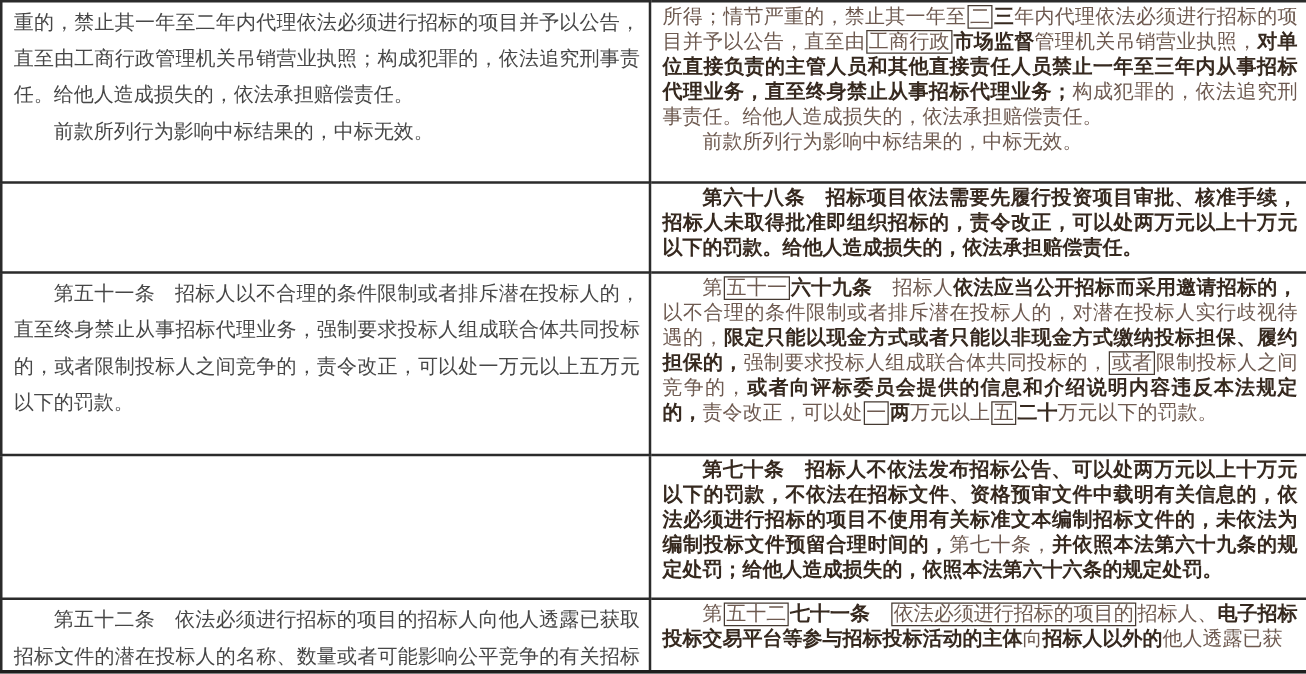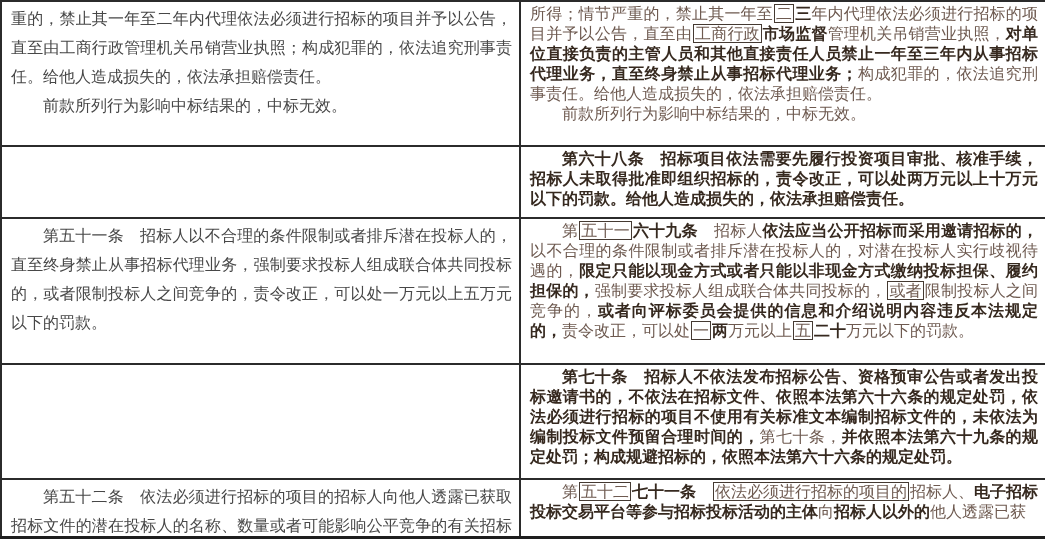--- a/index.html
+++ b/index.html
@@ -76,21 +76,21 @@
         <td class="col-left vmid">
             <p class="para indent"><span class="seg-normal">第五十一条　招标人以不合理的条件限制或者排斥潜在投标人的，直至终身禁止从事招标代理业务，强制要求投标人组成联合体共同投标的，或者限制投标人之间竞争的，责令改正，可以处一万元以上五万元以下的罚款。</span></p>
           </td>
         <td class="col-right">
             <p class="para indent"><span class="seg-normal">第</span><span class="seg-deleted">五十一</span><span class="seg-bold">六十九条</span><span class="seg-normal">　招标人</span><span class="seg-bold">依法应当公开招标而采用邀请招标的，</span><span class="seg-normal">以不合理的条件限制或者排斥潜在投标人的，对潜在投标人实行歧视待遇的，</span><span class="seg-bold">限定只能以现金方式或者只能以非现金方式缴纳投标担保、履约担保的，</span><span class="seg-normal">强制要求投标人组成联合体共同投标的，</span><span class="seg-deleted">或者</span><span class="seg-normal">限制投标人之间竞争的，</span><span class="seg-bold">或者向评标委员会提供的信息和介绍说明内容违反本法规定的，</span><span class="seg-normal">责令改正，可以处</span><span class="seg-deleted">一</span><span class="seg-bold">两</span><span class="seg-normal">万元以上</span><span class="seg-deleted">五</span><span class="seg-bold">二十</span><span class="seg-normal">万元以下的罚款。</span></p>
           </td>
       </tr>
       <tr class="r4">
         <td class="col-left"></td>
         <td class="col-right">
-            <p class="para indent"><span class="seg-bold">第七十条　招标人不依法发布招标公告、资格预审公告或者发出投标邀请书的，不依法在招标文件、依照本法第六十六条的规定处罚，依法必须进行招标的项目不使用有关标准文本编制招标文件的，未依法为编制投标文件预留合理时间的，</span><span class="seg-normal">第七十条，</span><span class="seg-bold">并依照本法第六十九条的规定处罚；构成规避招标的，依照本法第六十六条的规定处罚。</span></p>
+            <p class="para indent"><span class="seg-bold">第七十条　招标人不依法发布招标公告、可以处两万元以上十万元以下的罚款，不依法在招标文件、资格预审文件中载明有关信息的，依法必须进行招标的项目不使用有关标准文本编制招标文件的，未依法为编制投标文件预留合理时间的，</span><span class="seg-normal">第七十条，</span><span class="seg-bold">并依照本法第六十九条的规定处罚；给他人造成损失的，依照本法第六十六条的规定处罚。</span></p>
           </td>
       </tr>
       <tr class="r5">
         <td class="col-left">
             <p class="para indent"><span class="seg-normal">第五十二条　依法必须进行招标的项目的招标人向他人透露已获取招标文件的潜在投标人的名称、数量或者可能影响公平竞争的有关招标投</span></p>
           </td>
         <td class="col-right">
             <p class="para indent"><span class="seg-normal">第</span><span class="seg-deleted">五十二</span><span class="seg-bold">七十一条</span><span class="seg-normal">　</span><span class="seg-deleted">依法必须进行招标的项目的</span><span class="seg-normal">招标人、</span><span class="seg-bold">电子招标投标交易平台等参与招标投标活动的主体</span><span class="seg-normal">向</span><span class="seg-bold">招标人以外的</span><span class="seg-normal">他人透露已获</span></p>
           </td>
       </tr>

